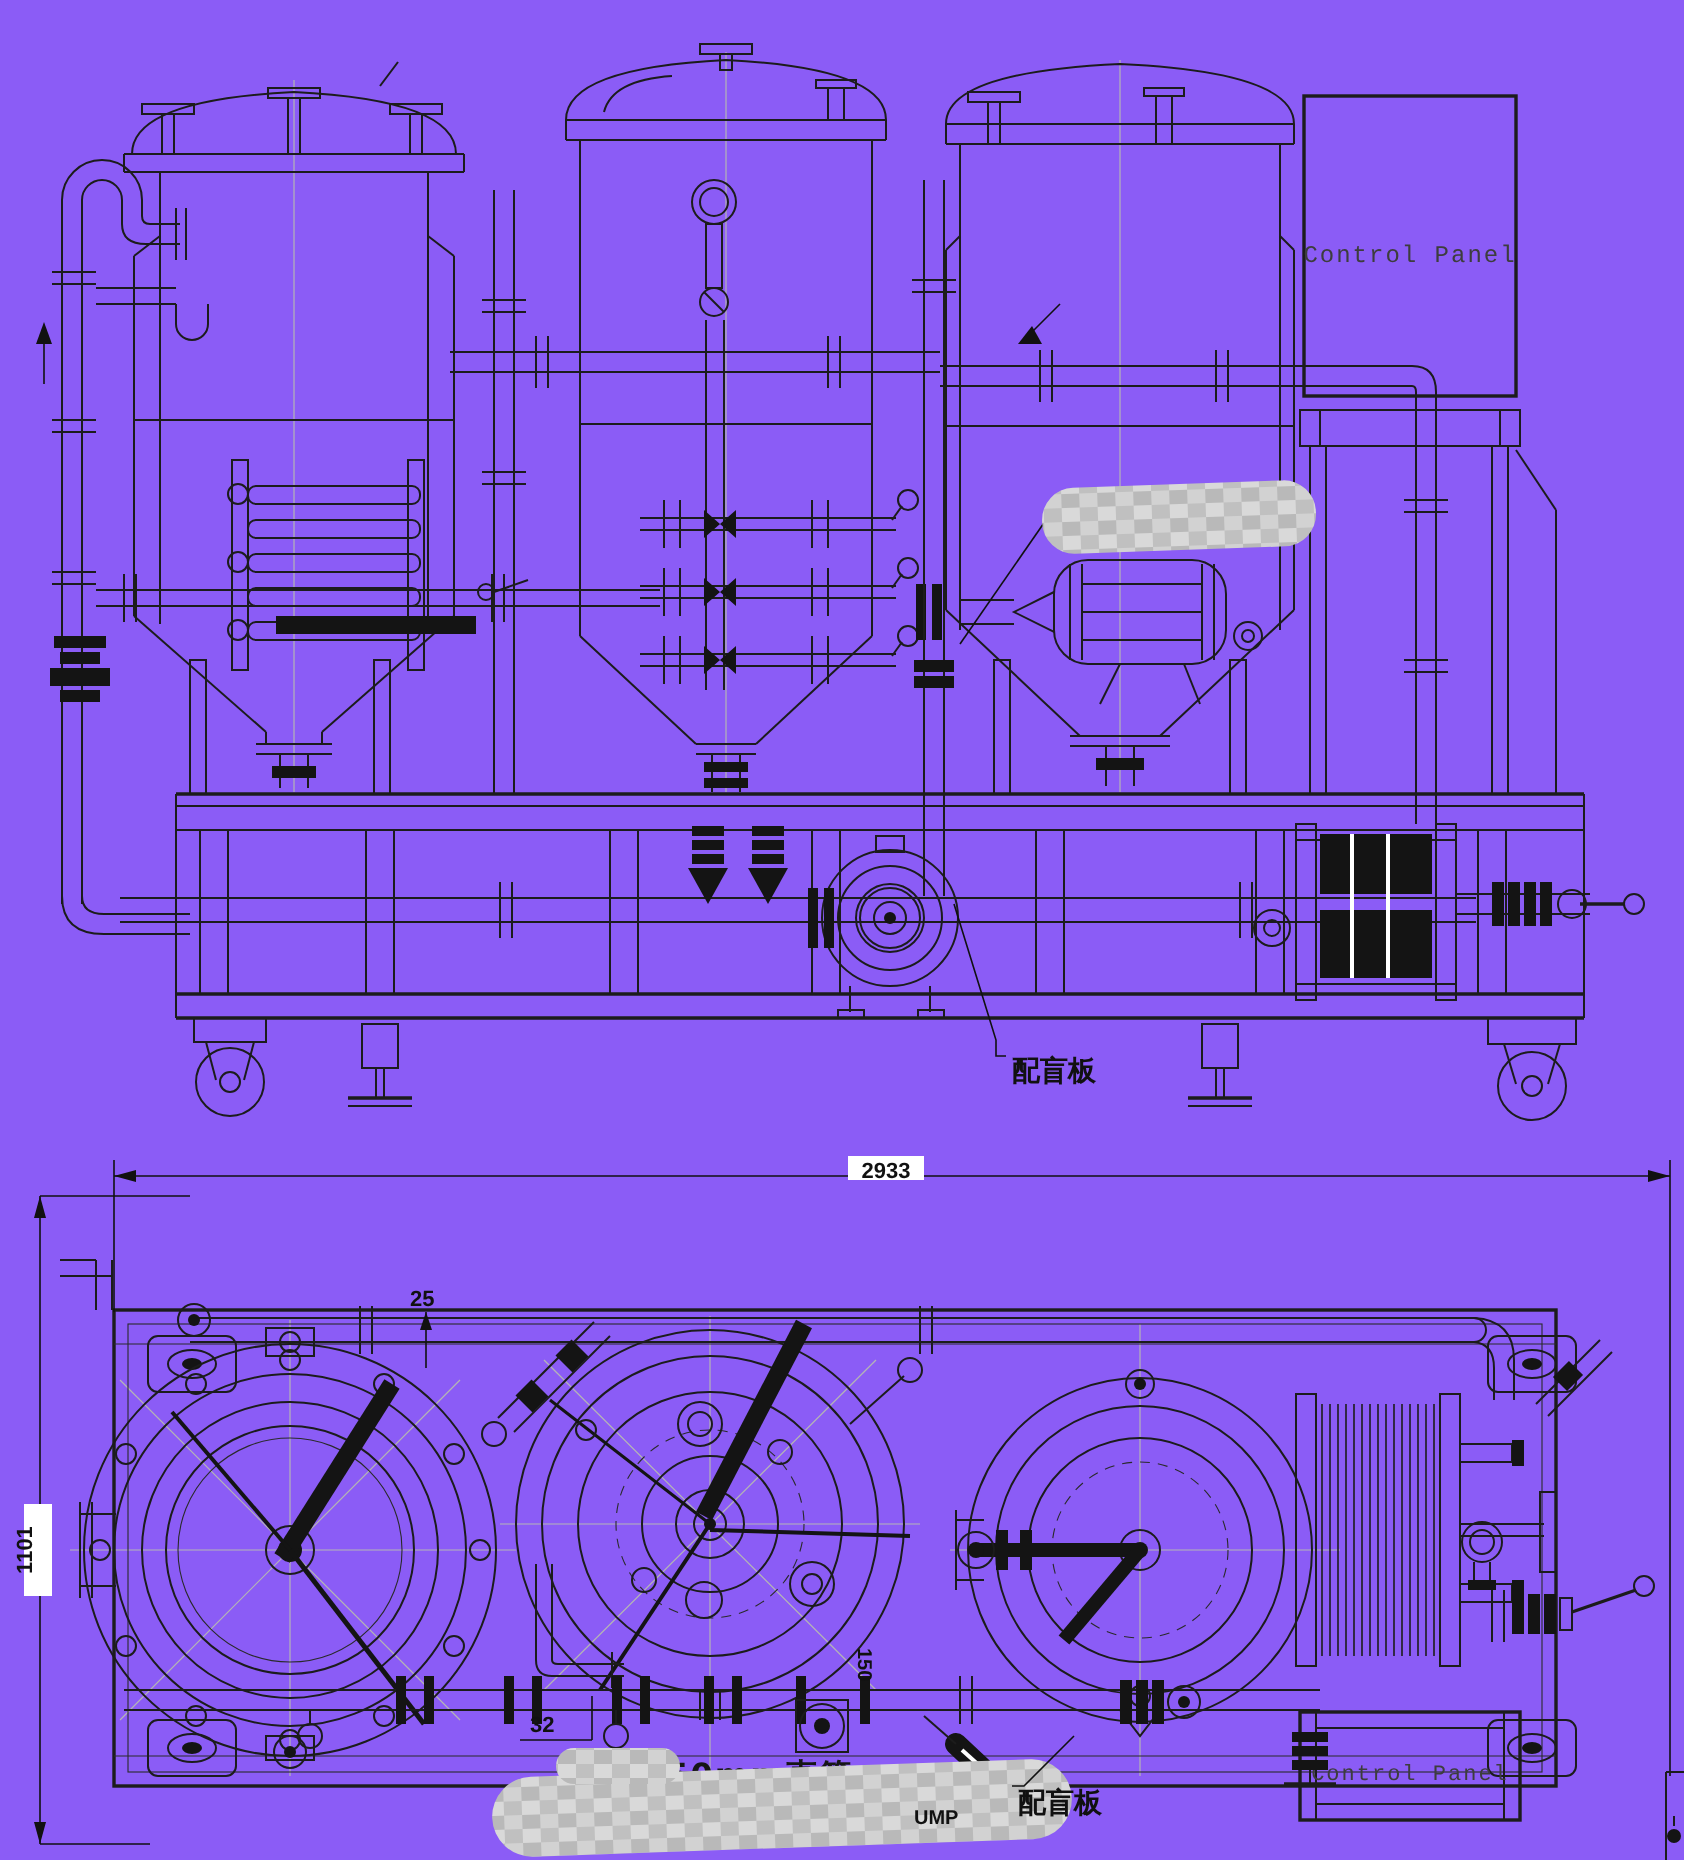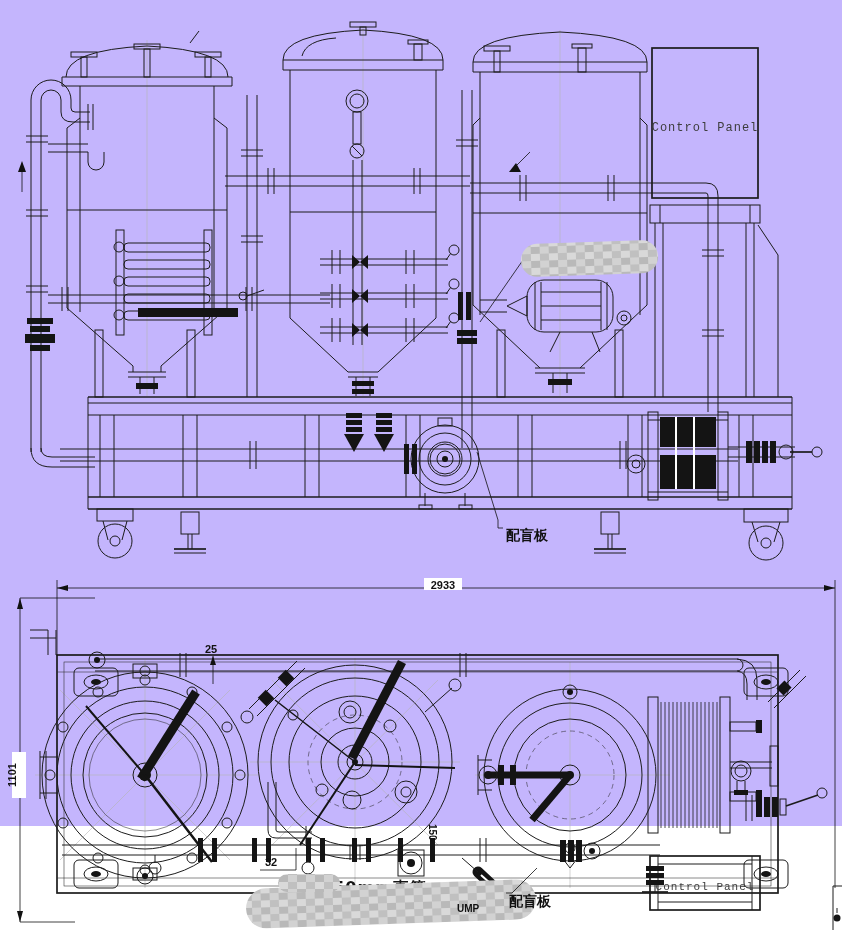--- a/index.html
+++ b/index.html
@@ -1,16 +1,16 @@
 <!DOCTYPE html>
 <html><head>
 <meta charset="utf-8">
 <style>
   html,body{margin:0;padding:0;background:#ffffff;width:842px;height:930px;overflow:hidden;}
-  #stage{position:relative;width:842px;height:826px;background:#c4b5fd;}
+  #stage{position:relative;width:842px;height:930px;background:#8b5cf6;}
   svg{display:block;}
   .ln{stroke:#1c1c1c;fill:none;stroke-width:1;}
   .ln2{stroke:#1c1c1c;fill:none;stroke-width:1.7;}
   .tn{stroke:#2a2a2a;fill:none;stroke-width:.55;}
   .cl{stroke:#b5b5b5;fill:none;stroke-width:.6;}
   .blk{fill:#141414;stroke:none;}
   .wht{stroke:#ffffff;fill:none;}
   .dimln{stroke:#111;fill:none;stroke-width:.8;}
   .arr{fill:#111;stroke:none;}
   .dimtx{font:bold 11px "Liberation Sans",sans-serif;fill:#111;}

